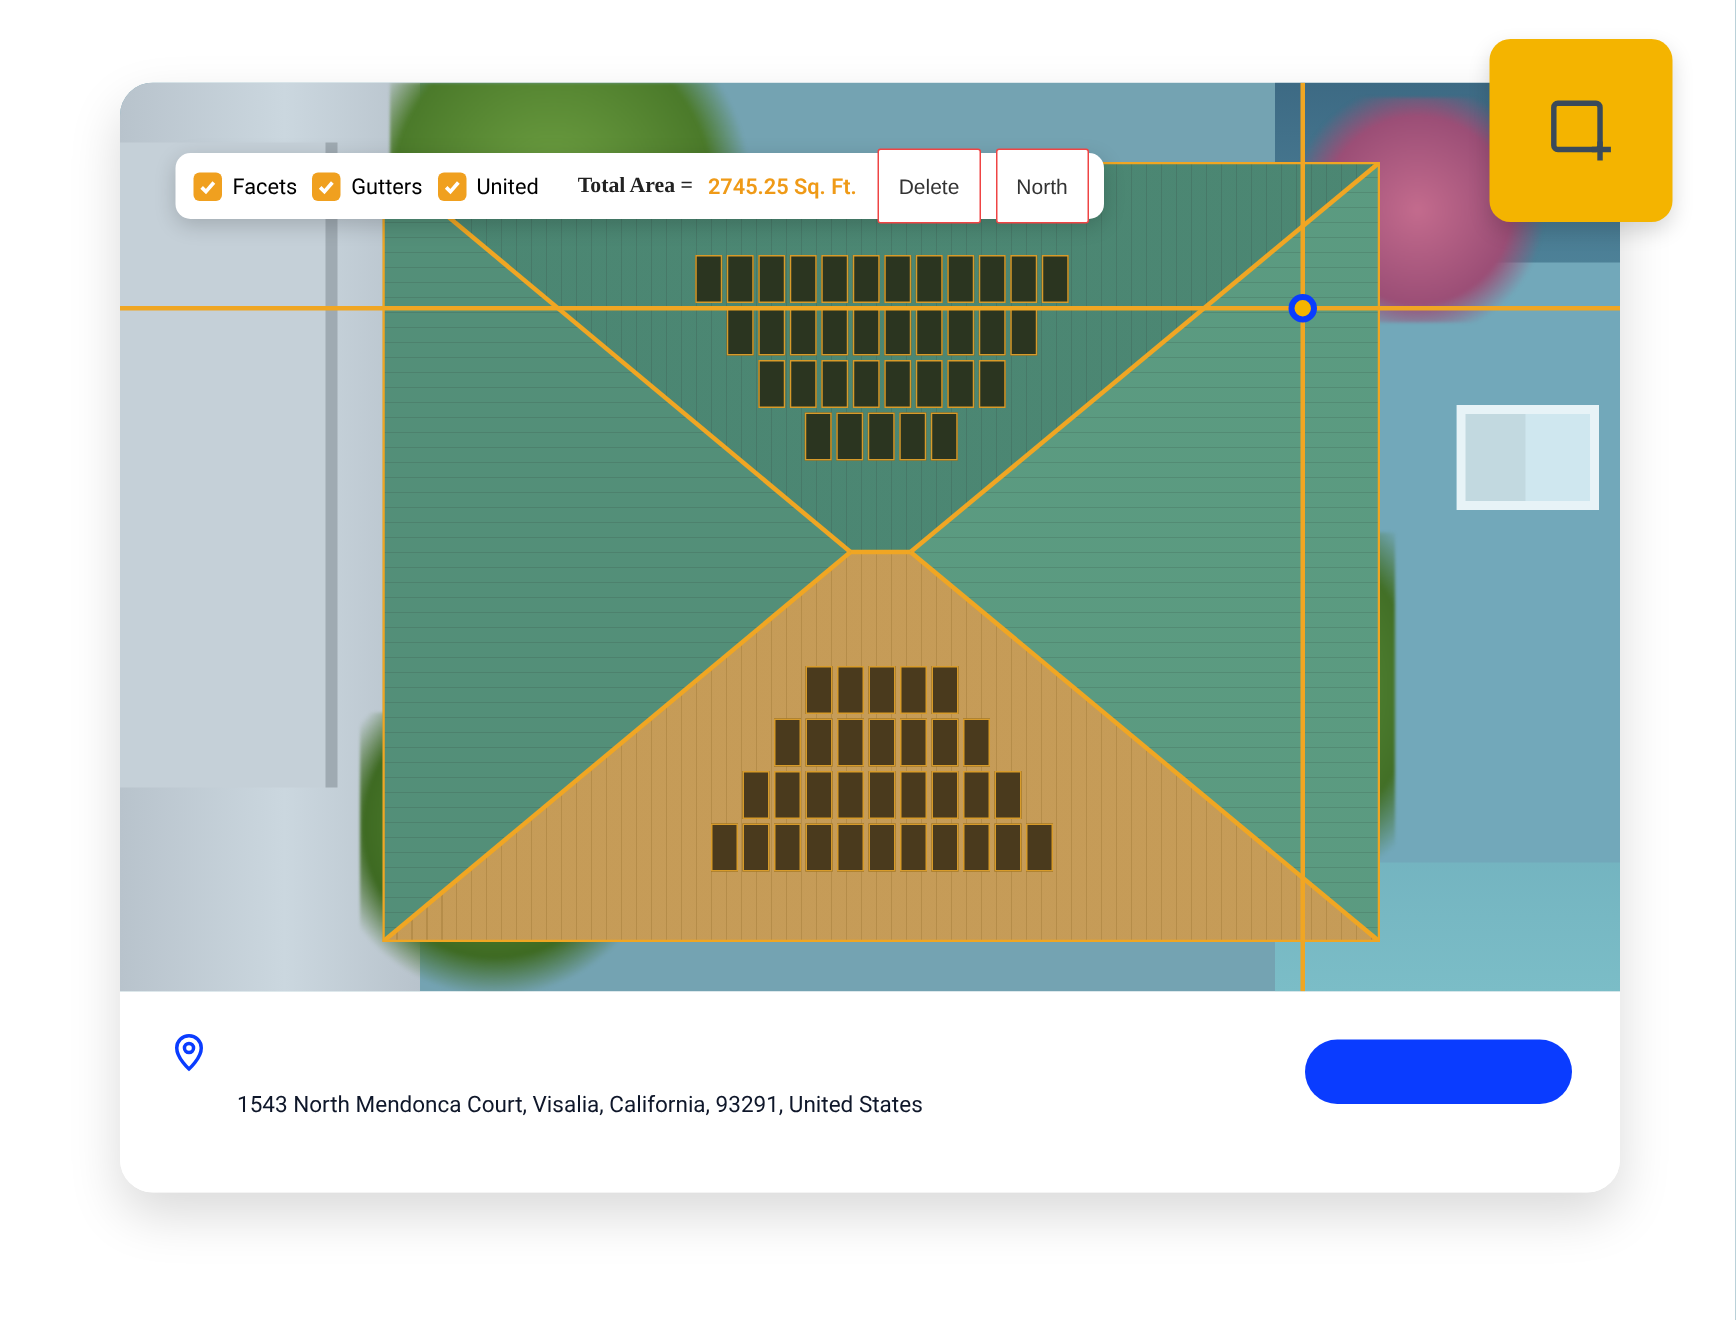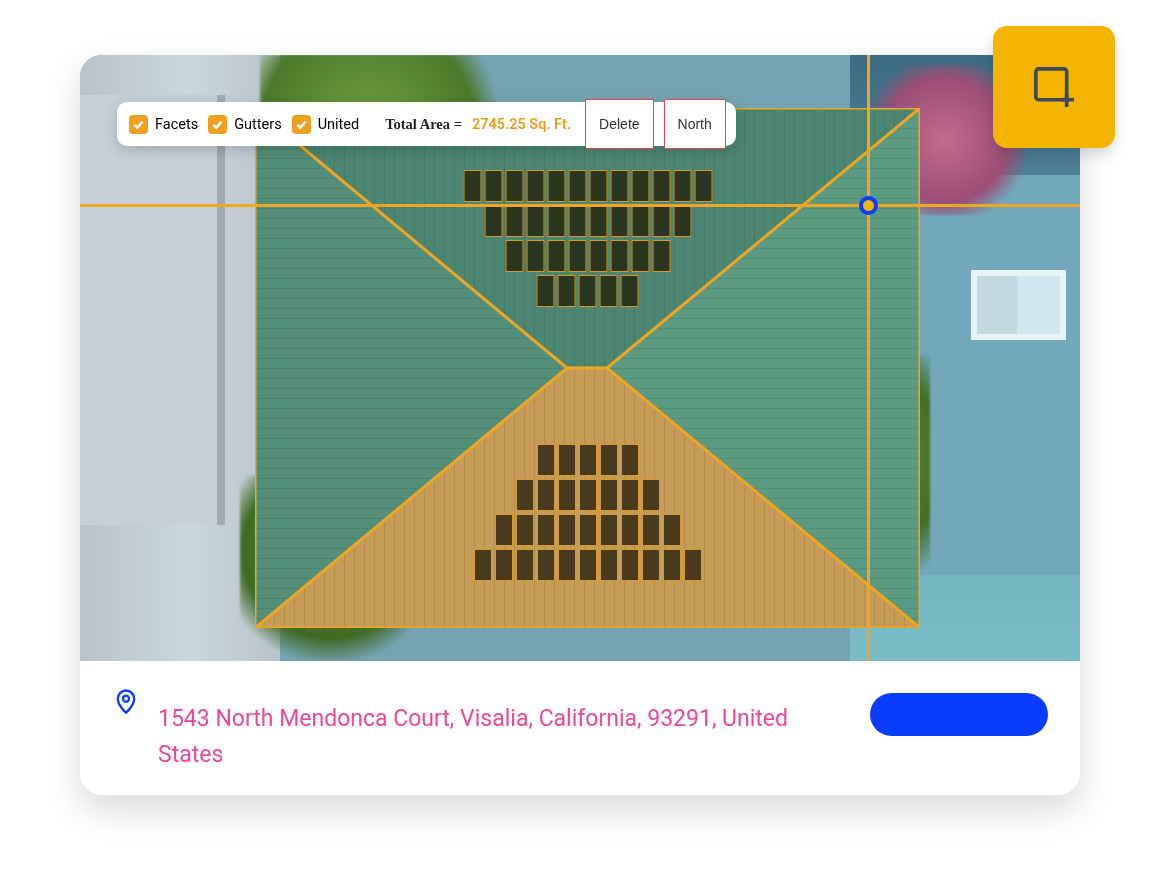--- a/index.html
+++ b/index.html
@@ -201,22 +201,22 @@
     padding: 0 32px;
     gap:18px;
   }
   .pin {
     width:28px; height:28px; flex:0 0 28px;
     color:#0a3cff;
     align-self:flex-start;
     margin-top:26px;
   }
   .addr {
-    font-size:23px;
-    color:#ec4899;
+    font-size:15px;
+    color:#0f172a;
     line-height:1.55;
     flex:1;
     padding-top:18px;
   }
   .primary-btn {
     background:#0a3cff;
     border:none;
     border-radius:26px;
     width:178px;
     height:43px;

